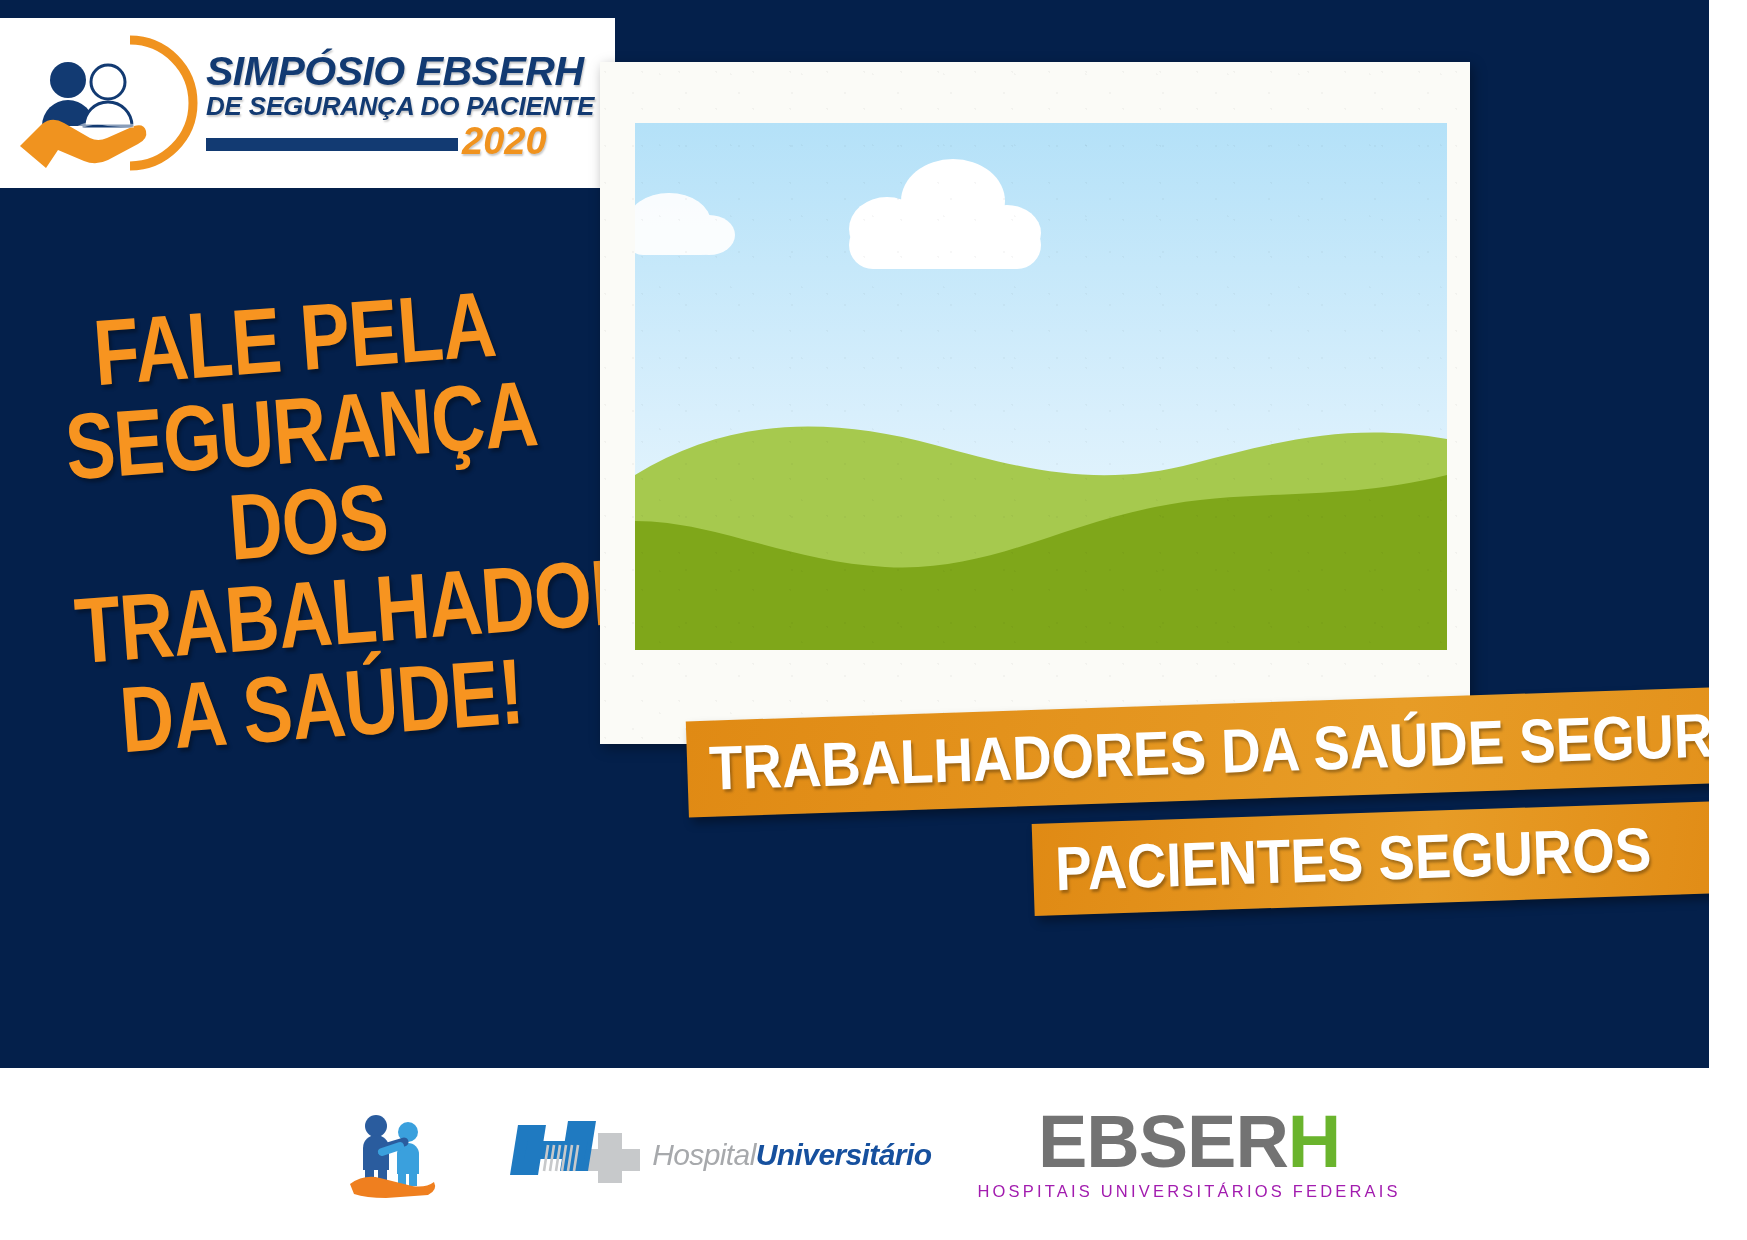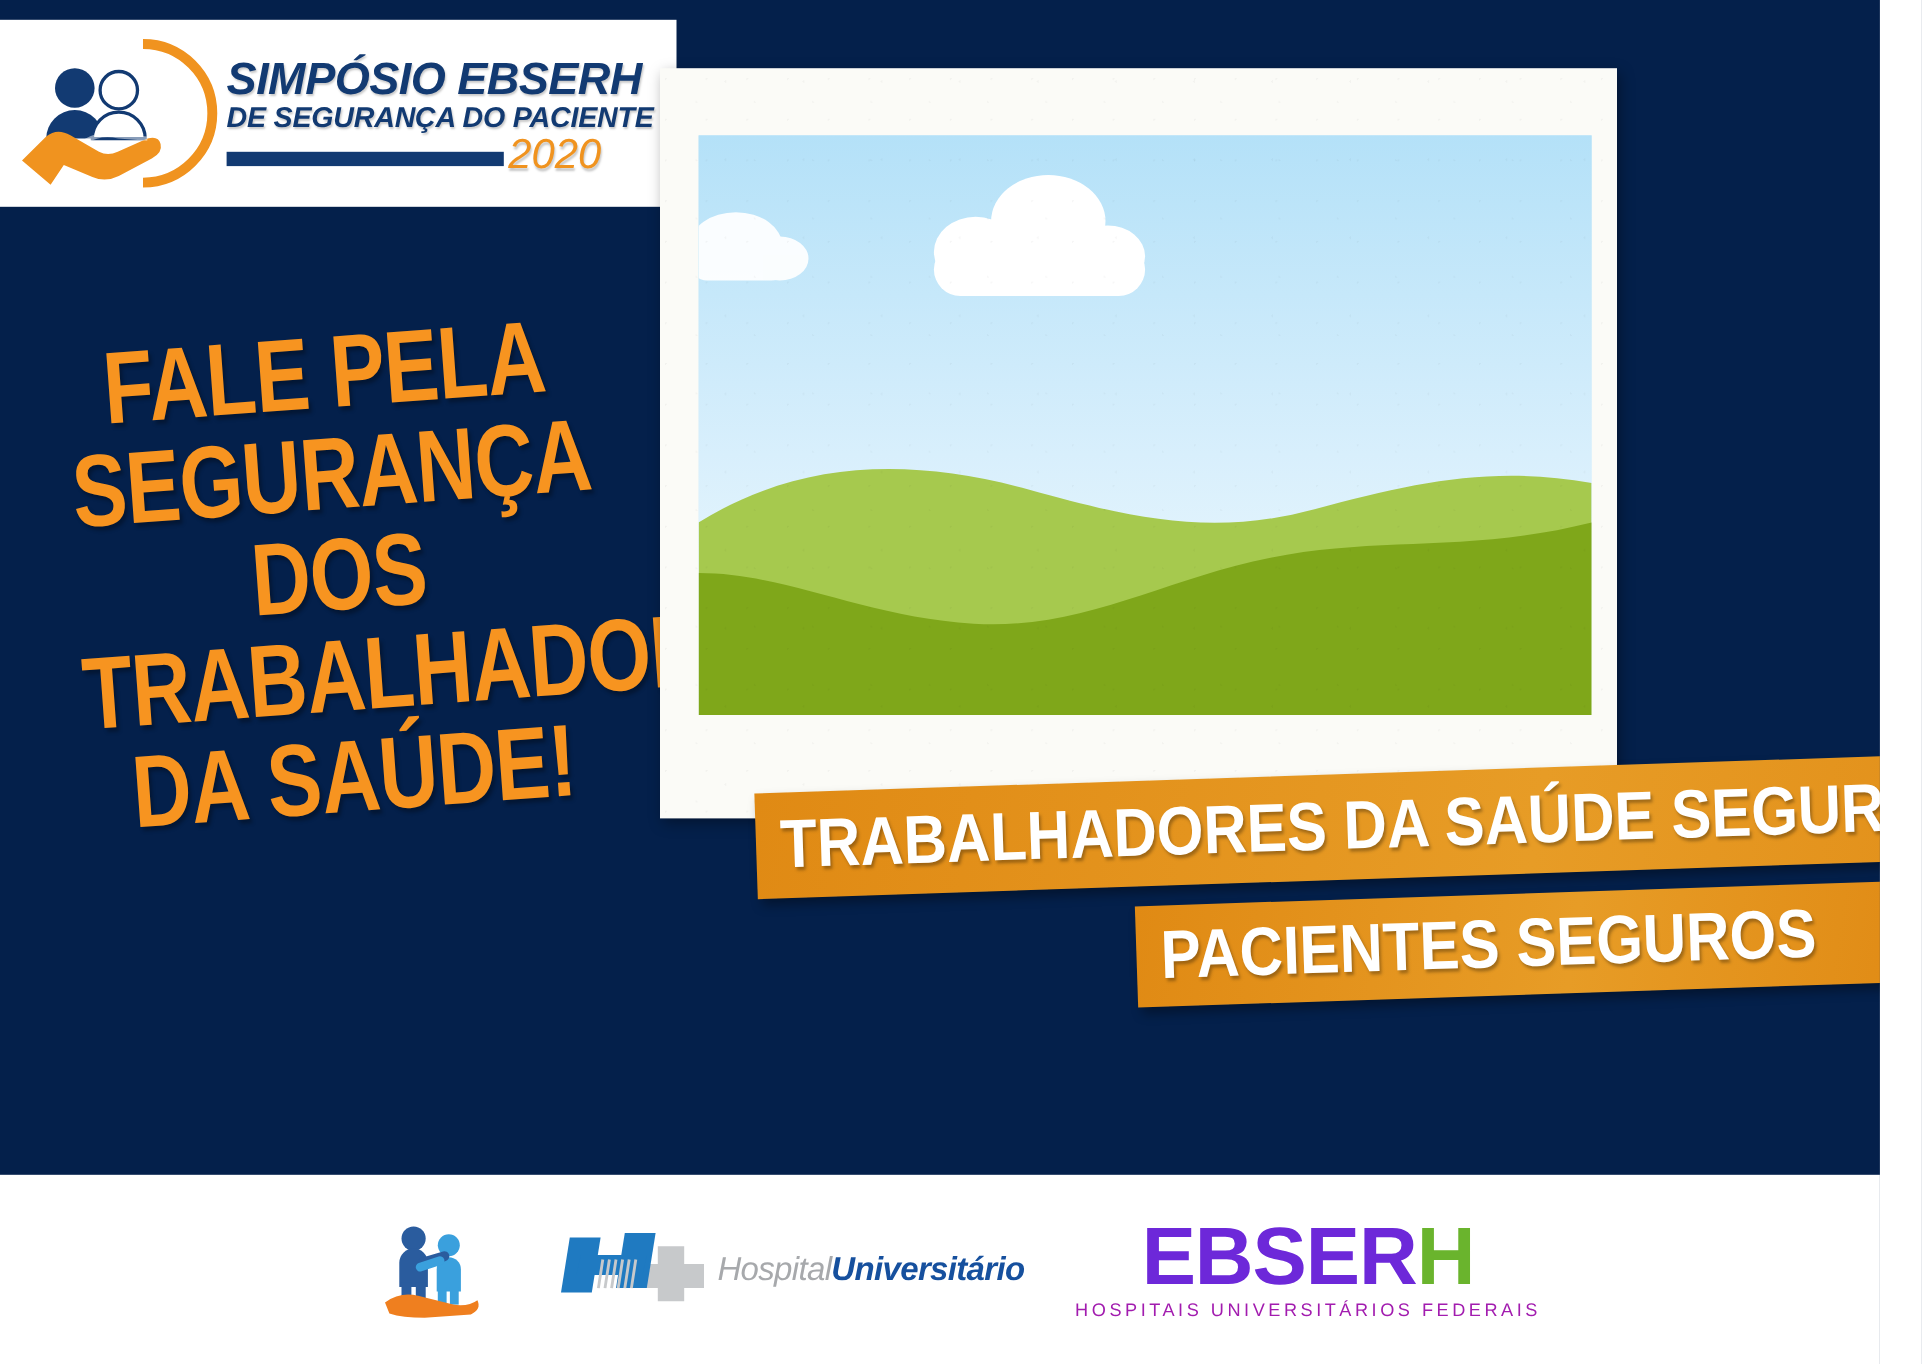--- a/index.html
+++ b/index.html
@@ -69,21 +69,21 @@
     margin-top: 2px;
   }
   .logo-rule {
     width: 252px;
     height: 13px;
     background: #123a72;
     margin-bottom: 8px;
   }
   .logo-year {
     font-family: "Liberation Sans", sans-serif;
-    font-weight: normal;
+    font-weight: bold;
     font-style: italic;
     font-size: 38px;
     color: #f0931f;
     line-height: 0.95;
     margin-left: 4px;
     text-shadow: 1px 2px 2px rgba(0,0,0,0.22);
   }
 
   
   .headline {
@@ -232,21 +232,21 @@
   
   .ebserh { flex-direction: column; align-items: center; }
   .ebserh-word {
     font-family: "Liberation Sans", sans-serif;
     font-weight: bold;
     font-size: 74px;
     line-height: 0.95;
     letter-spacing: -1px;
     white-space: nowrap;
   }
-  .ebserh-word .g { color: #6d28d9; }
+  .ebserh-word .g { color: #737373; }
   .ebserh-word .green { color: #6ab42d; }
   .ebserh-sub {
     font-family: "Liberation Sans", sans-serif;
     font-size: 16.5px;
     color: #a21caf;
     letter-spacing: 3.2px;
     margin-top: 5px;
     white-space: nowrap;
   }
 </style>

